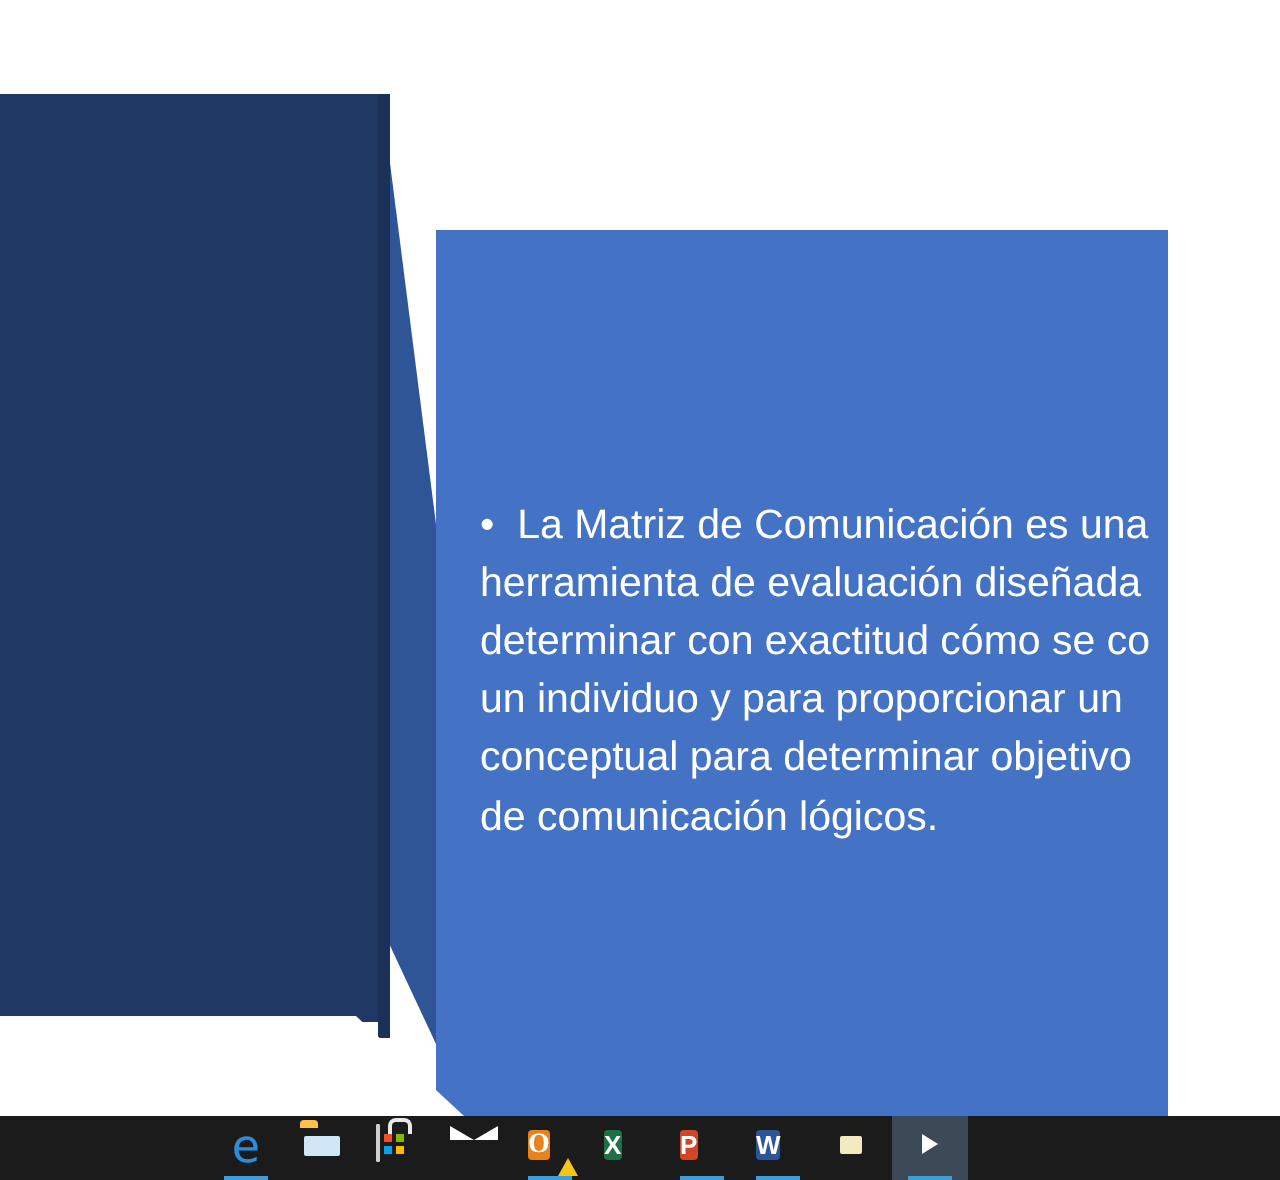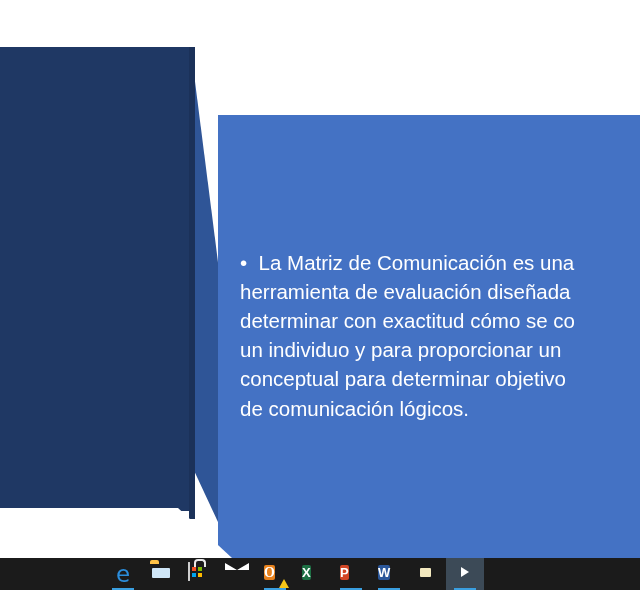--- a/index.html
+++ b/index.html
@@ -13,21 +13,21 @@
     overflow: hidden;
     font-family: "Liberation Sans", sans-serif;
     position: relative;
   }
 
   
   #slide-canvas {
     position: absolute;
     left: 0;
     top: 0;
-    width: 640px;
+    width: 584px;
     height: 558px;
     background: #ffffff;
     overflow: hidden;
   }
 
   
   #title-panel {
     position: absolute;
     left: -120px;
     top: 47px;

